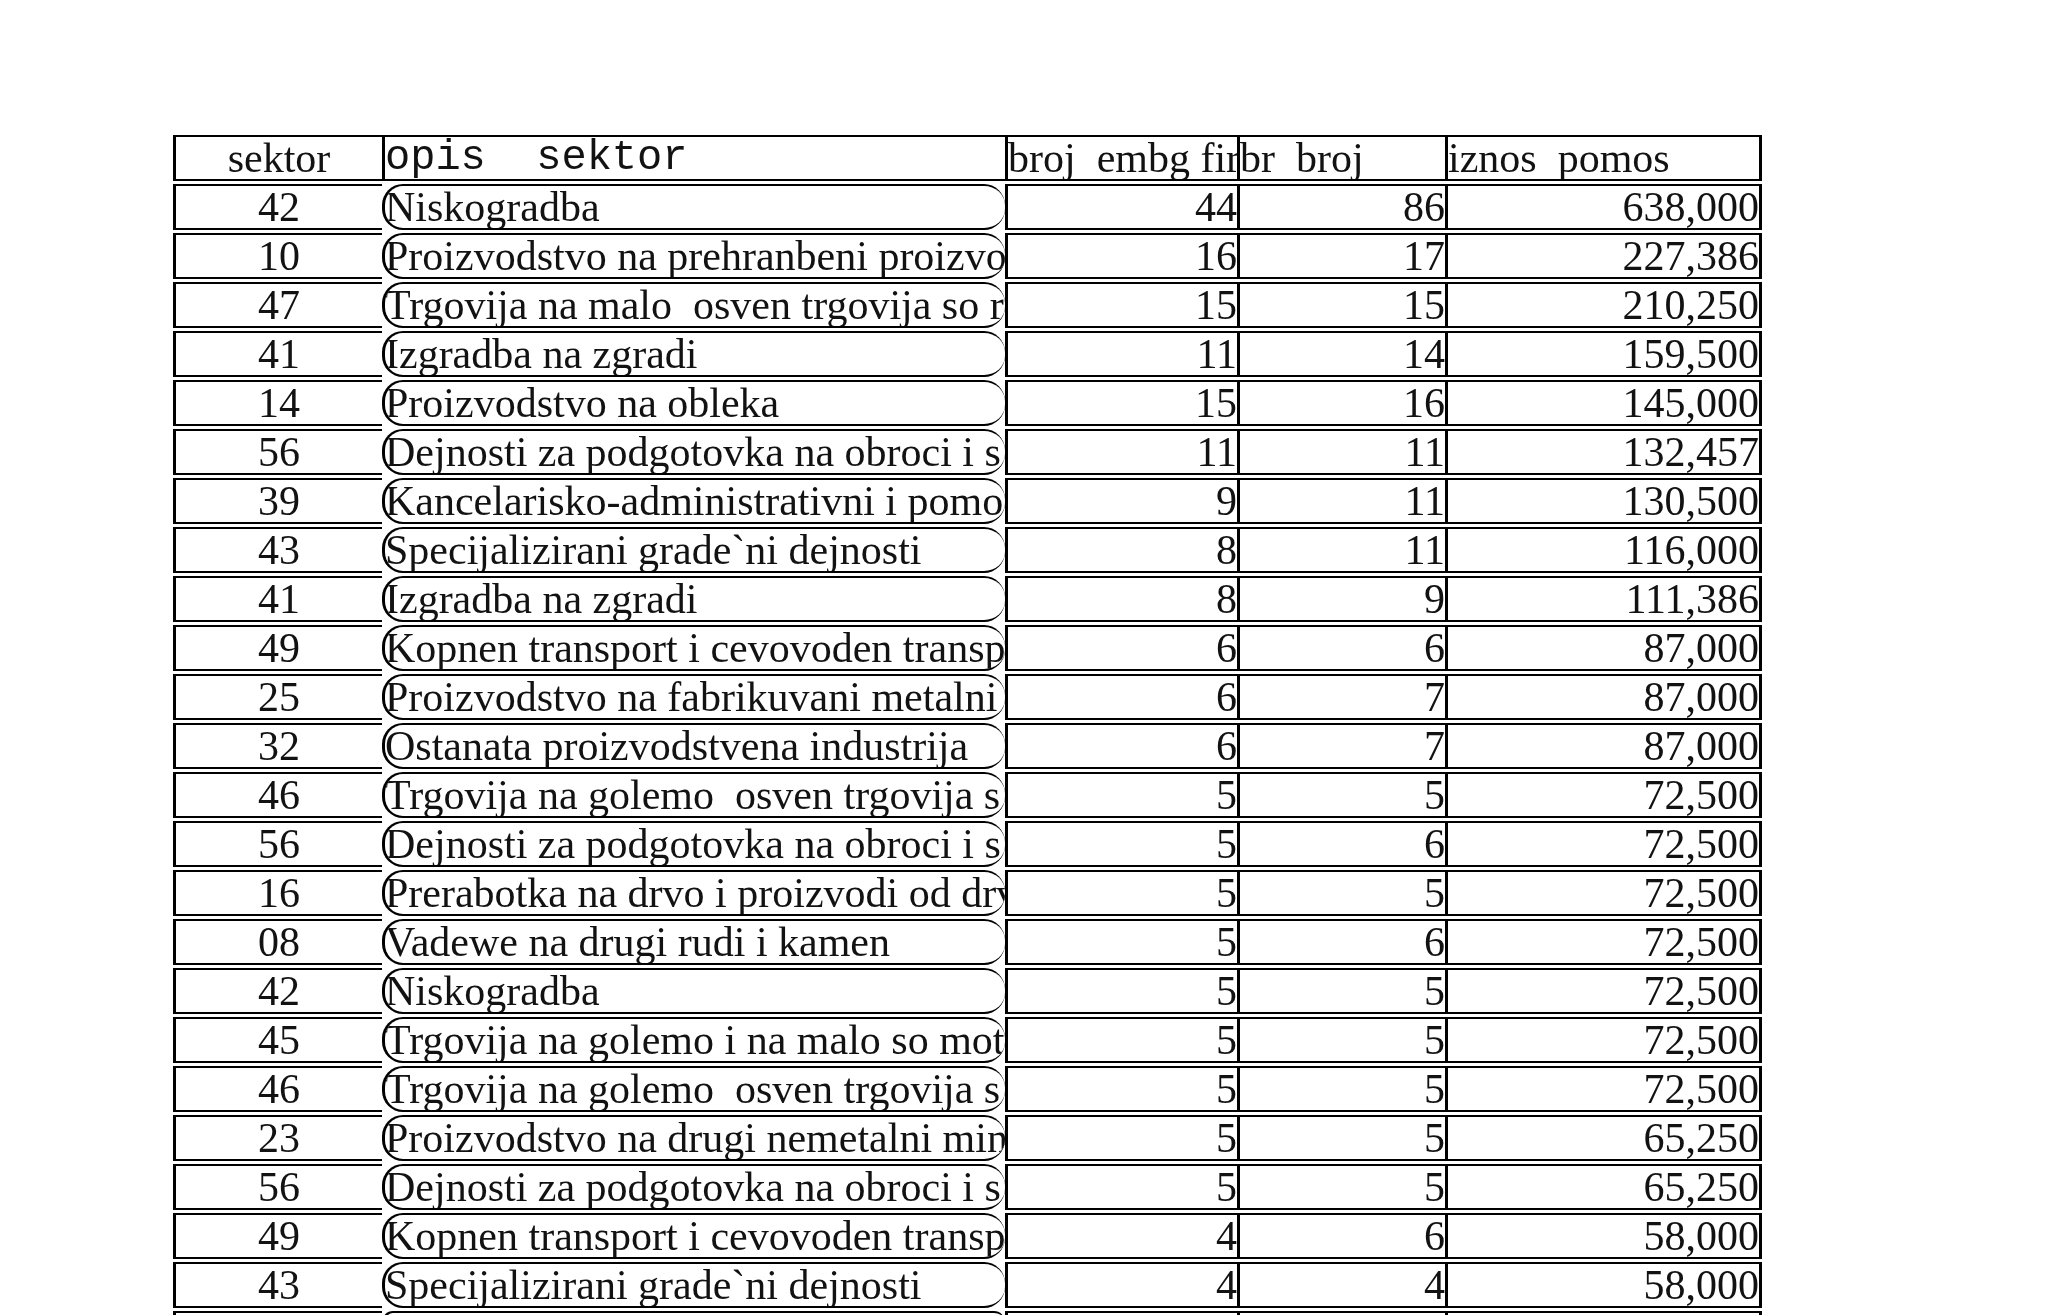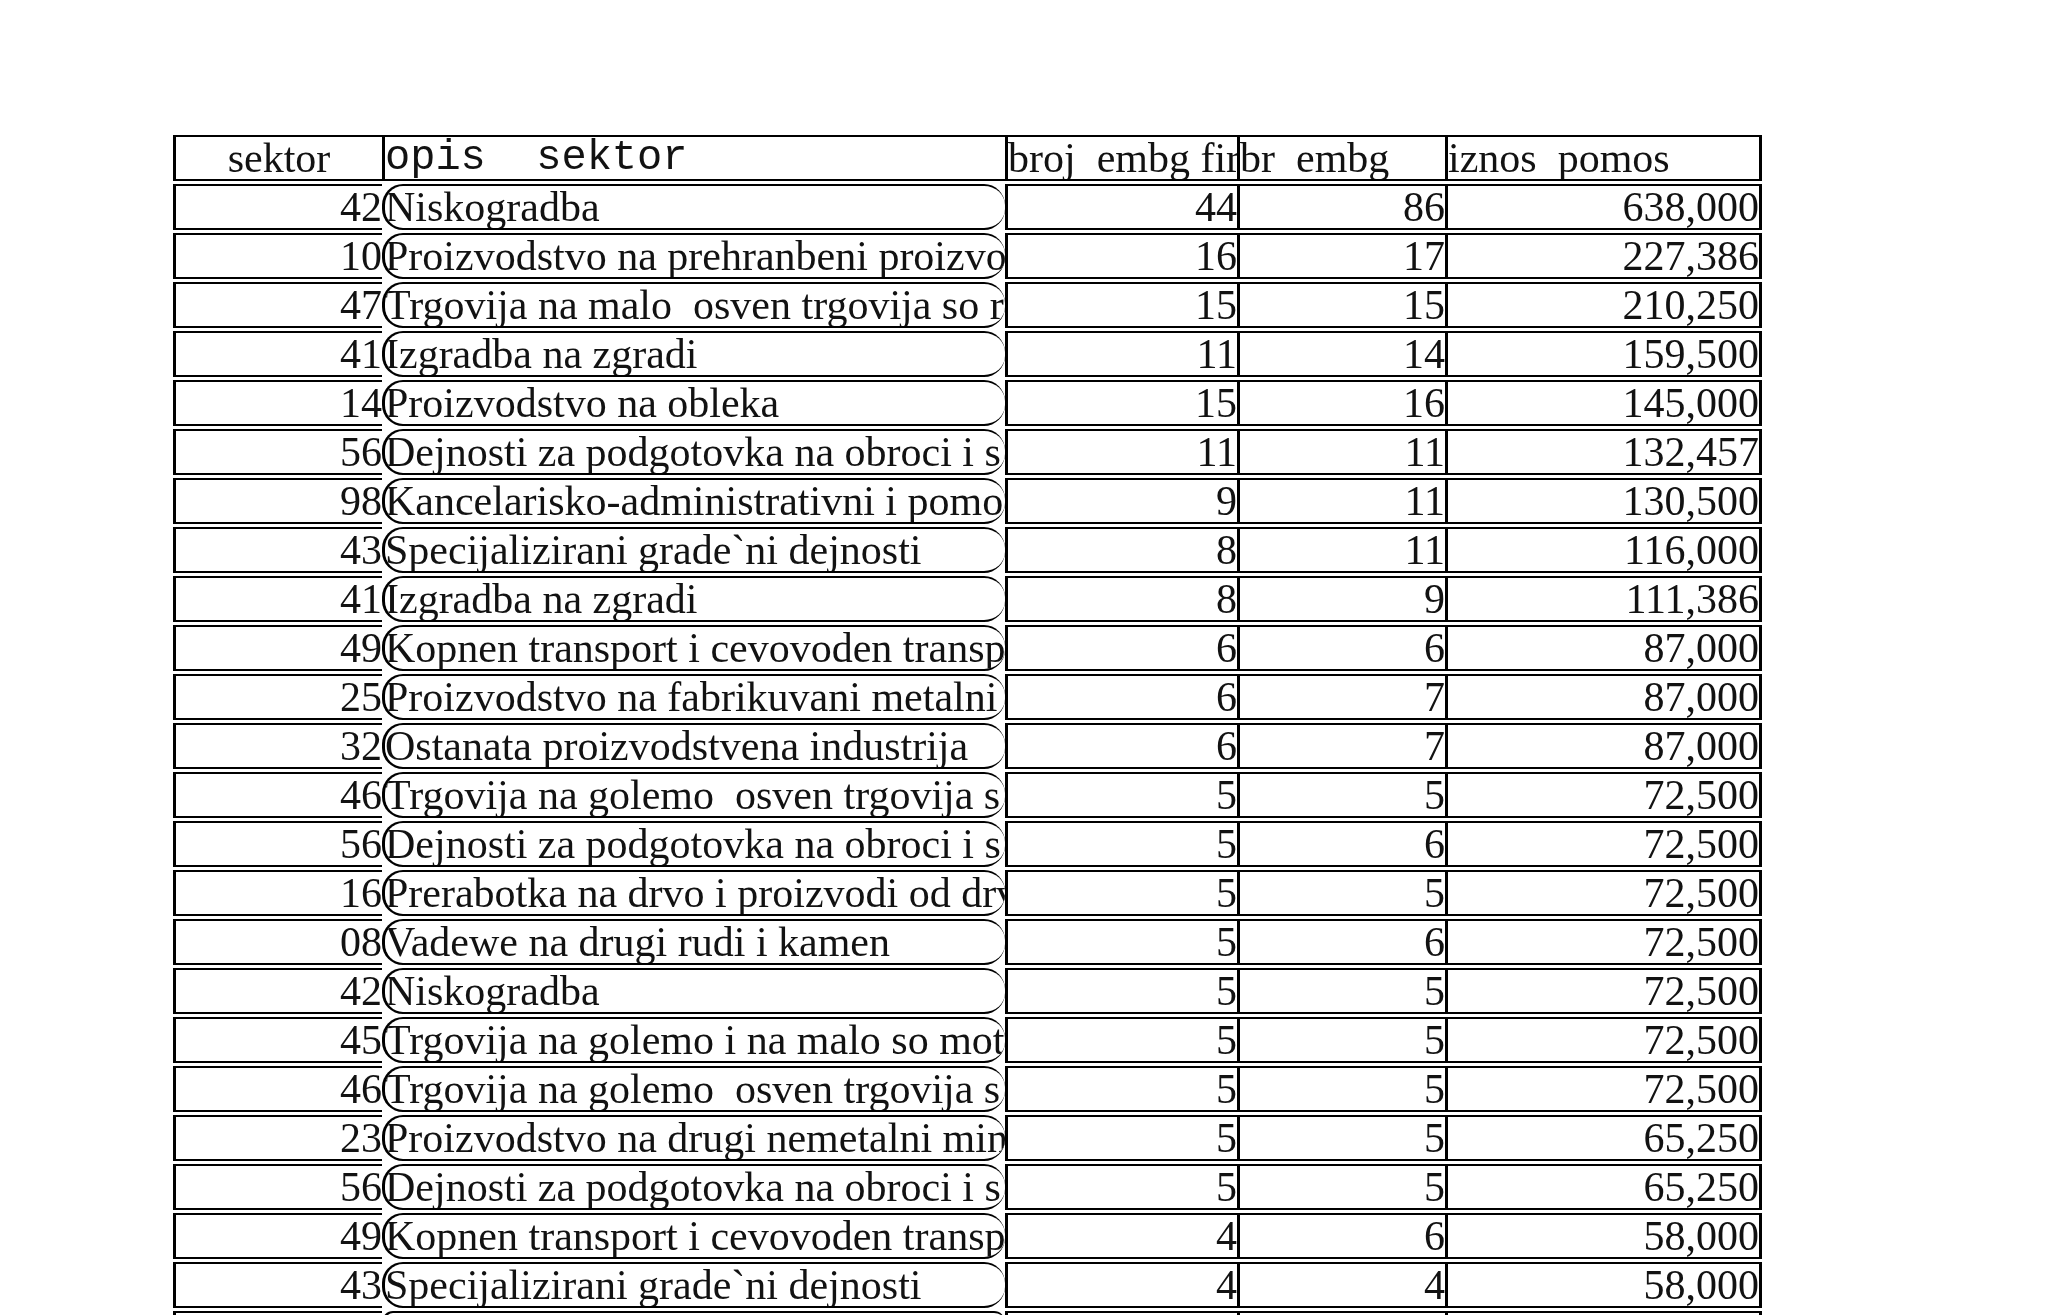--- a/index.html
+++ b/index.html
@@ -53,21 +53,21 @@
     vertical-align: middle;
   }
   .sector-table th:last-child, .sector-table td:last-child {
     border-right: 3px solid #000000;
   }
   .sector-table thead tr { height: 46px; }
   .sector-table tbody tr { height: 45.7px; }
   .sector-table tbody tr.partial-row { height: 22px; }
 
   
-  .cell-sektor { text-align: right; }
+  .cell-sektor { text-align: center; }
   .cell-opis   { text-align: left;  padding-left: 10px; border-radius: 21px; }
   .cell-broj   { text-align: right; padding-right: 10px; }
   .cell-vrab   { text-align: right; padding-right: 18px; }
   .cell-iznos  { text-align: right; padding-right: 20px; }
 
   
   .hdr-sektor { text-align: center; }
   .hdr-opis   { text-align: left; padding-left: 8px; font-family: Liberation Mono, monospace; }
   .hdr-broj   { text-align: center; padding-left: 8px; }
   .hdr-vrab   { text-align: left; padding-left: 8px; }
@@ -83,21 +83,21 @@
       <col class="c-opis">
       <col class="c-broj">
       <col class="c-vrab">
       <col class="c-iznos">
     </colgroup>
     <thead>
       <tr>
         <th class="hdr-sektor">sektor</th>
         <th class="hdr-opis">opis  sektor</th>
         <th class="hdr-broj">broj  embg fir</th>
-        <th class="hdr-vrab">br  embg</th>
+        <th class="hdr-vrab">br  broj</th>
         <th class="hdr-iznos">iznos  pomos</th>
       </tr>
     </thead>
     <tbody id="table-body">
         <tr>
           <td class="cell-sektor">42</td>
           <td class="cell-opis">Niskogradba</td>
           <td class="cell-broj">44</td>
           <td class="cell-vrab">86</td>
           <td class="cell-iznos">638,000</td>
@@ -131,21 +131,21 @@
           <td class="cell-iznos">145,000</td>
         </tr>
         <tr>
           <td class="cell-sektor">56</td>
           <td class="cell-opis">Dejnosti za podgotovka na obroci i s</td>
           <td class="cell-broj">11</td>
           <td class="cell-vrab">11</td>
           <td class="cell-iznos">132,457</td>
         </tr>
         <tr>
-          <td class="cell-sektor">98</td>
+          <td class="cell-sektor">39</td>
           <td class="cell-opis">Kancelarisko-administrativni i pomo</td>
           <td class="cell-broj">9</td>
           <td class="cell-vrab">11</td>
           <td class="cell-iznos">130,500</td>
         </tr>
         <tr>
           <td class="cell-sektor">43</td>
           <td class="cell-opis">Specijalizirani grade`ni dejnosti</td>
           <td class="cell-broj">8</td>
           <td class="cell-vrab">11</td>

